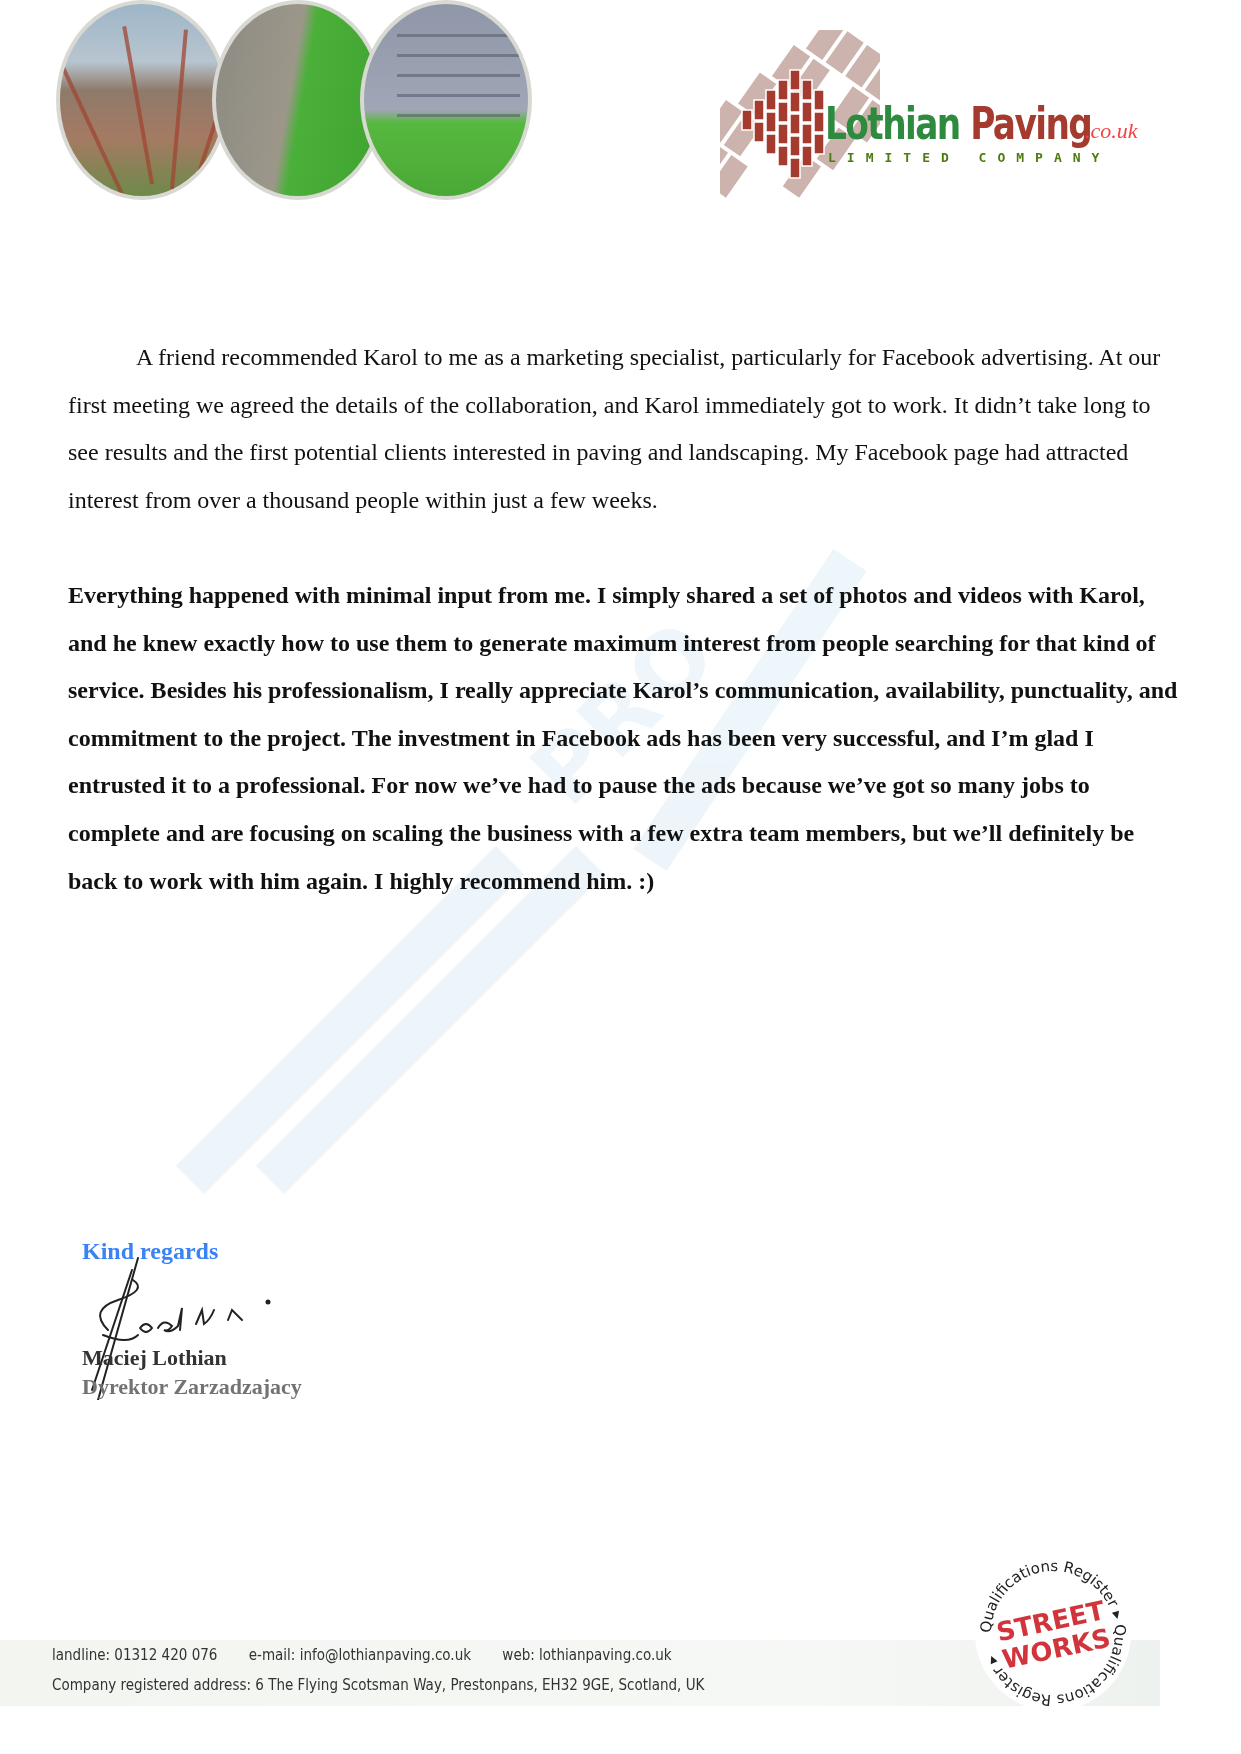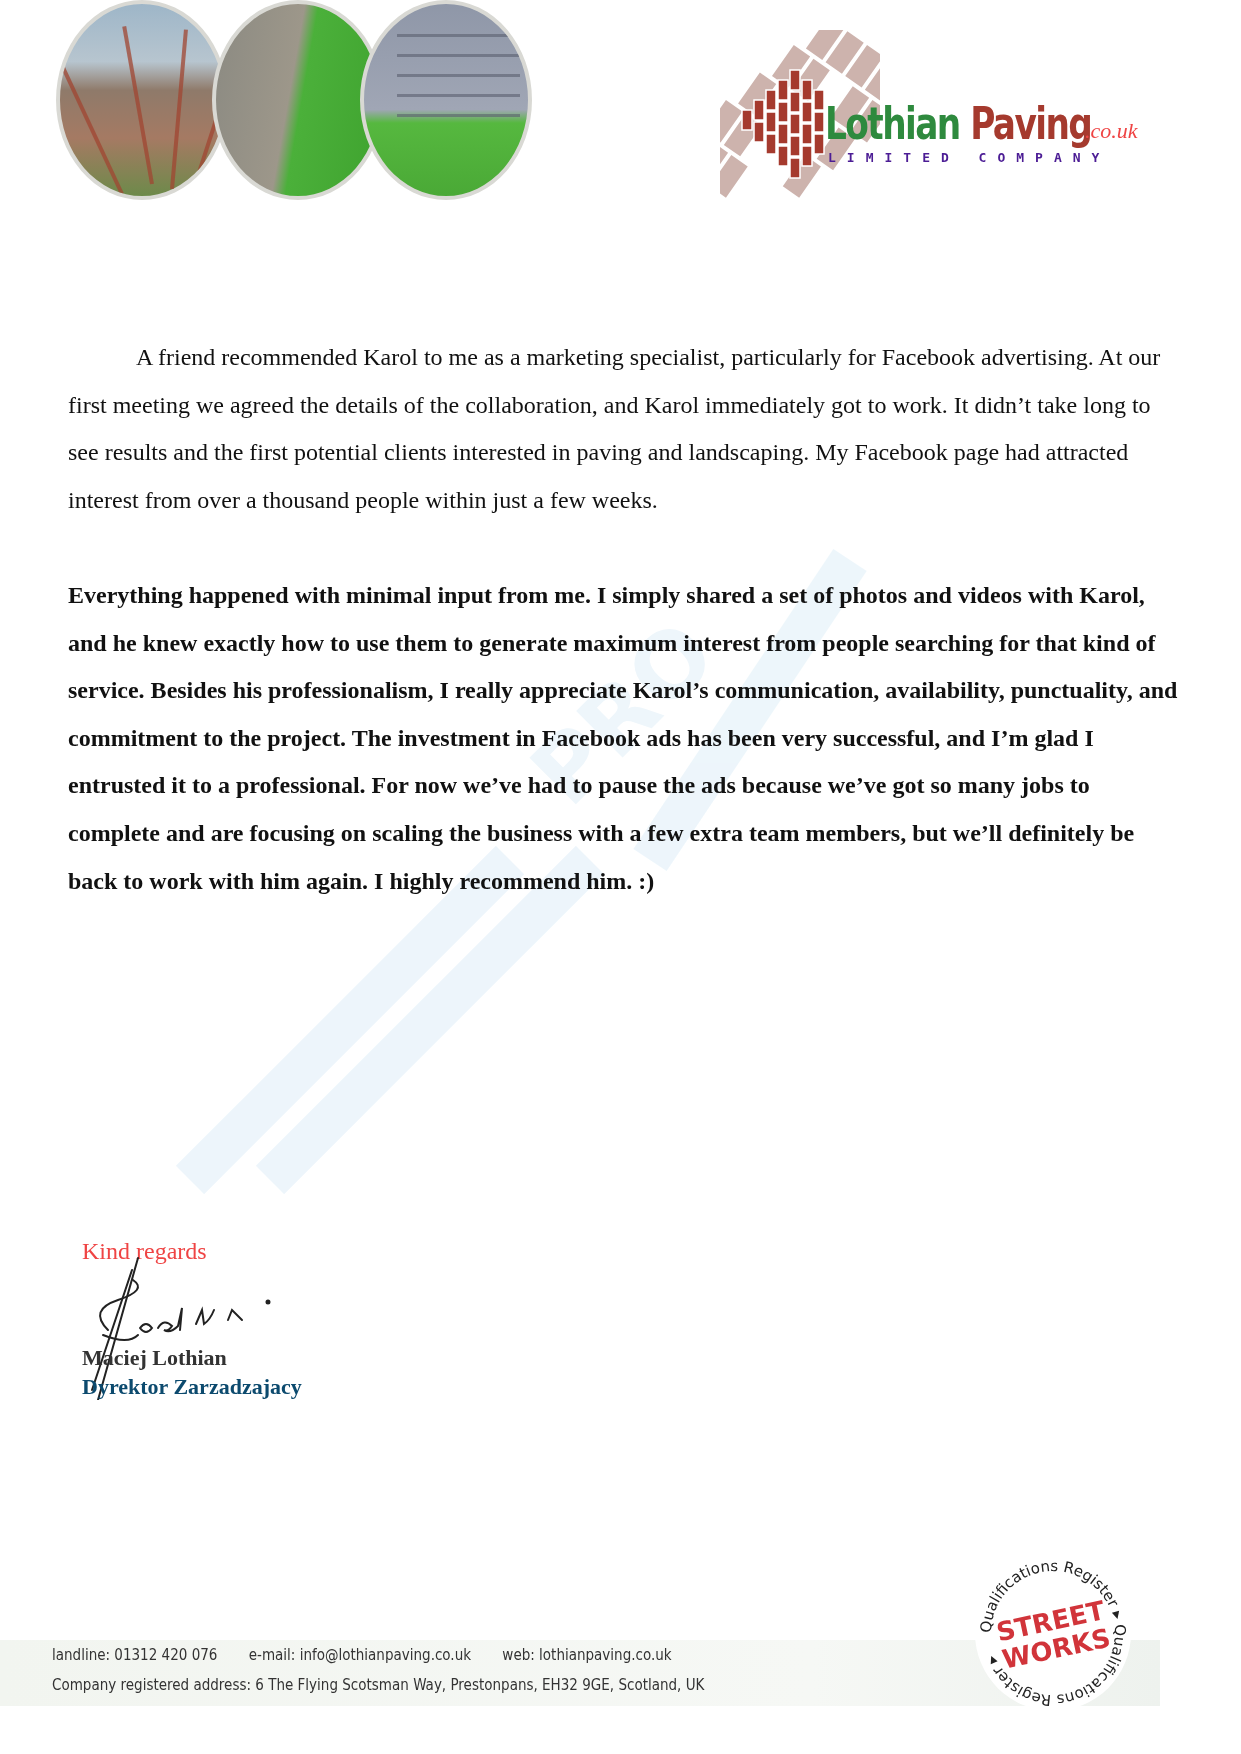--- a/index.html
+++ b/index.html
@@ -13,36 +13,36 @@
   .photo .stripe { position: absolute; background: rgba(160,70,50,0.75); width: 4px; height: 160px; transform-origin: bottom; }
   .photo .step { position: absolute; left: 20%; width: 75%; height: 3px; background: rgba(90,95,110,0.6); }
 
   
   .logo { position: absolute; left: 710px; top: 30px; width: 440px; height: 190px; text-align: right; }
   .logo-bricks { position: absolute; left: 10px; top: 0; width: 160px; height: 190px; }
   .logo-name { position: absolute; left: 115px; top: 72px; font-family: "DejaVu Sans", sans-serif; font-weight: bold; font-size: 44px; letter-spacing: -2px; transform: scaleX(0.78); transform-origin: left; white-space: nowrap; line-height: 1; }
   .logo-name .green { color: #2e8a3e; }
   .logo-name .red { color: #a53a2e; }
   .logo-domain { position: absolute; left: 375px; top: 88px; font-family: "Liberation Serif", serif; font-style: italic; font-size: 22px; color: #ef4444; }
-  .logo-sub { position: absolute; left: 118px; top: 120px; font-family: "DejaVu Sans Mono", monospace; font-weight: bold; font-size: 13px; color: #4c1d95; letter-spacing: 11px; white-space: nowrap; }
+  .logo-sub { position: absolute; left: 118px; top: 120px; font-family: "DejaVu Sans Mono", monospace; font-weight: bold; font-size: 13px; color: #4d7c0f; letter-spacing: 11px; white-space: nowrap; }
 
   
   .watermark { position: absolute; left: 150px; top: 480px; width: 800px; height: 720px; pointer-events: none; }
 
   
   .letter-body { position: absolute; left: 68px; top: 334px; width: 1110px; font-size: 24px; line-height: 47.6px; color: #111; }
   .letter-body p { margin: 0; }
   .para-1 { text-indent: 68px; }
   .para-2 { margin-top: 47.6px !important; font-weight: bold; }
 
   
-  .sign-off { position: absolute; left: 82px; top: 1238px; font-weight: normal; font-size: 24px; color: #ef4444; }
+  .sign-off { position: absolute; left: 82px; top: 1238px; font-weight: bold; font-size: 24px; color: #3b82f6; }
   .signature { position: absolute; left: 78px; top: 1250px; width: 220px; height: 150px; }
   .signer-name { position: absolute; left: 82px; top: 1345px; font-family: "Liberation Serif", serif; font-weight: bold; font-size: 22px; color: #333; }
-  .signer-title { position: absolute; left: 82px; top: 1374px; font-family: "Liberation Serif", serif; font-weight: bold; font-size: 22px; color: #0c4a6e; }
+  .signer-title { position: absolute; left: 82px; top: 1374px; font-family: "Liberation Serif", serif; font-weight: bold; font-size: 22px; color: #737373; }
 
   
   .footer-band { position: absolute; left: 0; top: 1640px; width: 1160px; height: 66px; background: linear-gradient(90deg,#f2f5f0 0%,#f6f8f5 70%,#eef2ee 100%); }
   .footer-line-1 { position: absolute; left: 52px; top: 1646px; font-family: "DejaVu Sans", sans-serif; font-size: 15px; color: #333; white-space: nowrap; transform: scaleX(0.9); transform-origin: left; }
   .footer-line-1 span { margin-right: 30px; }
   .footer-line-2 { position: absolute; left: 52px; top: 1676px; font-family: "DejaVu Sans", sans-serif; font-size: 15px; color: #333; white-space: nowrap; transform: scaleX(0.9); transform-origin: left; }
 
   
   .badge { position: absolute; left: 968px; top: 1548px; width: 170px; height: 170px; }
 </style>

